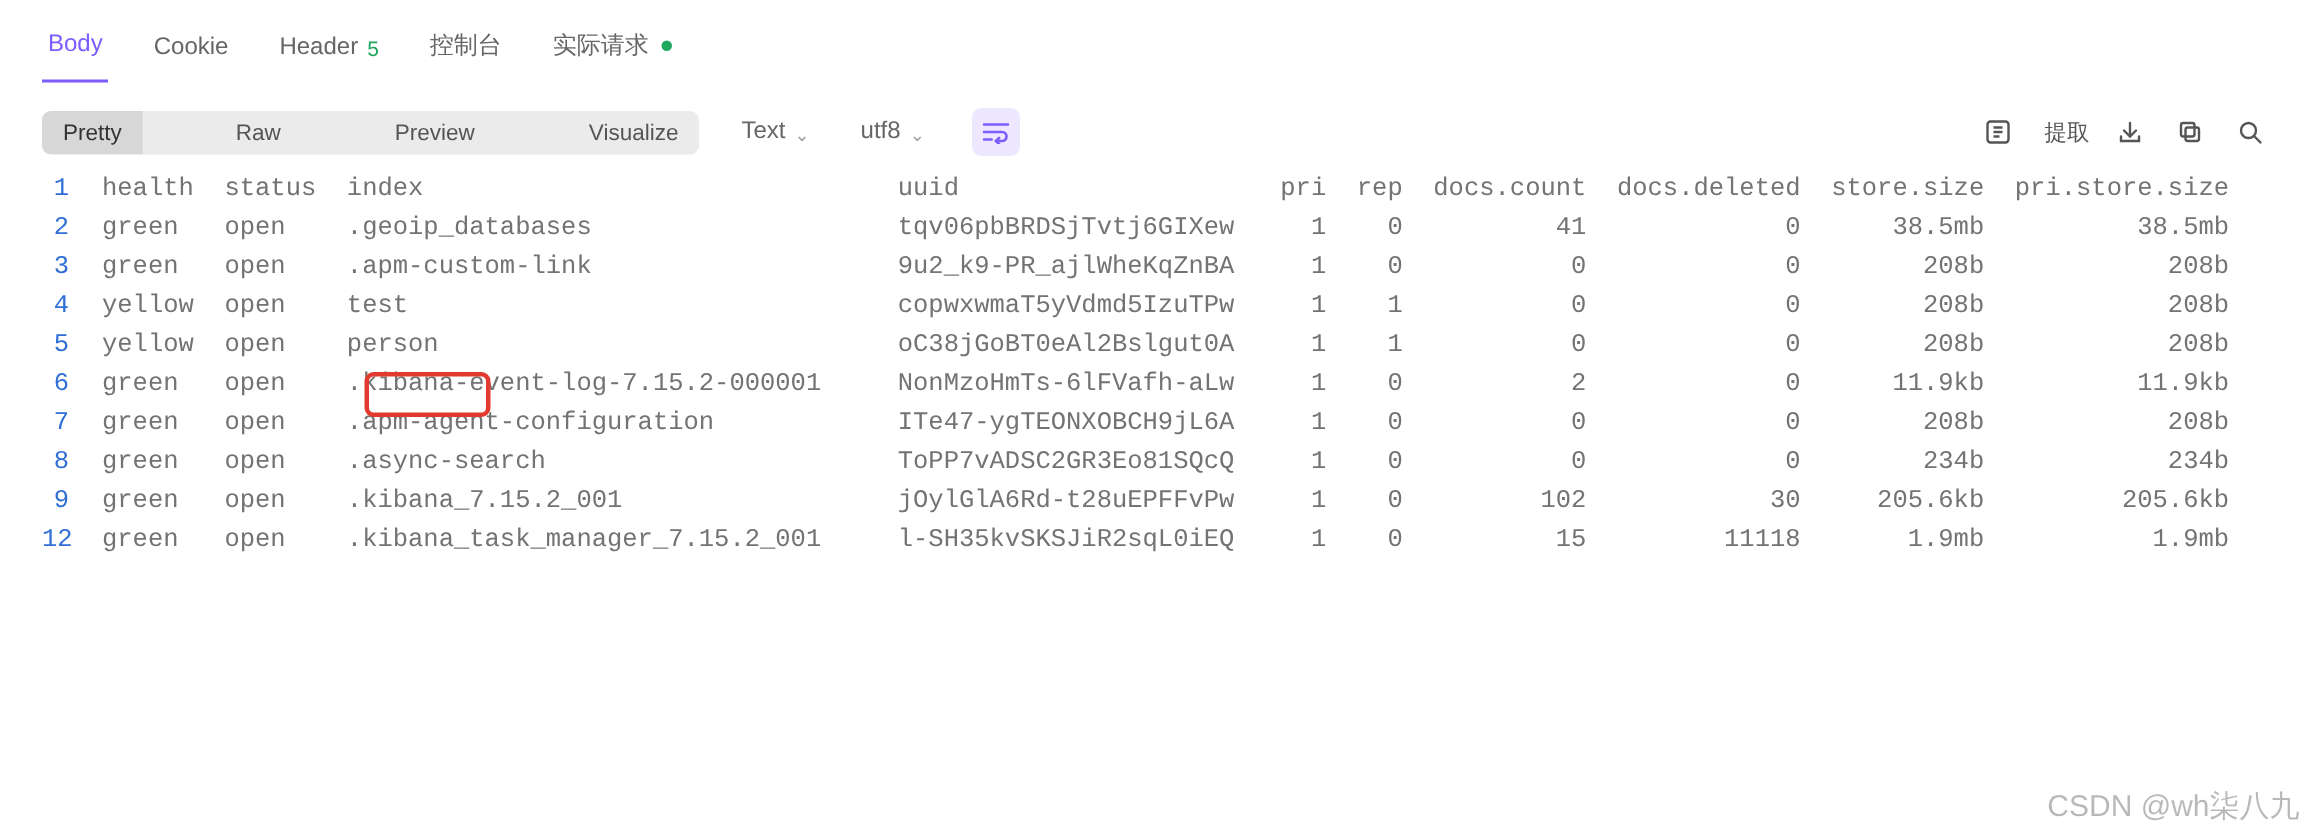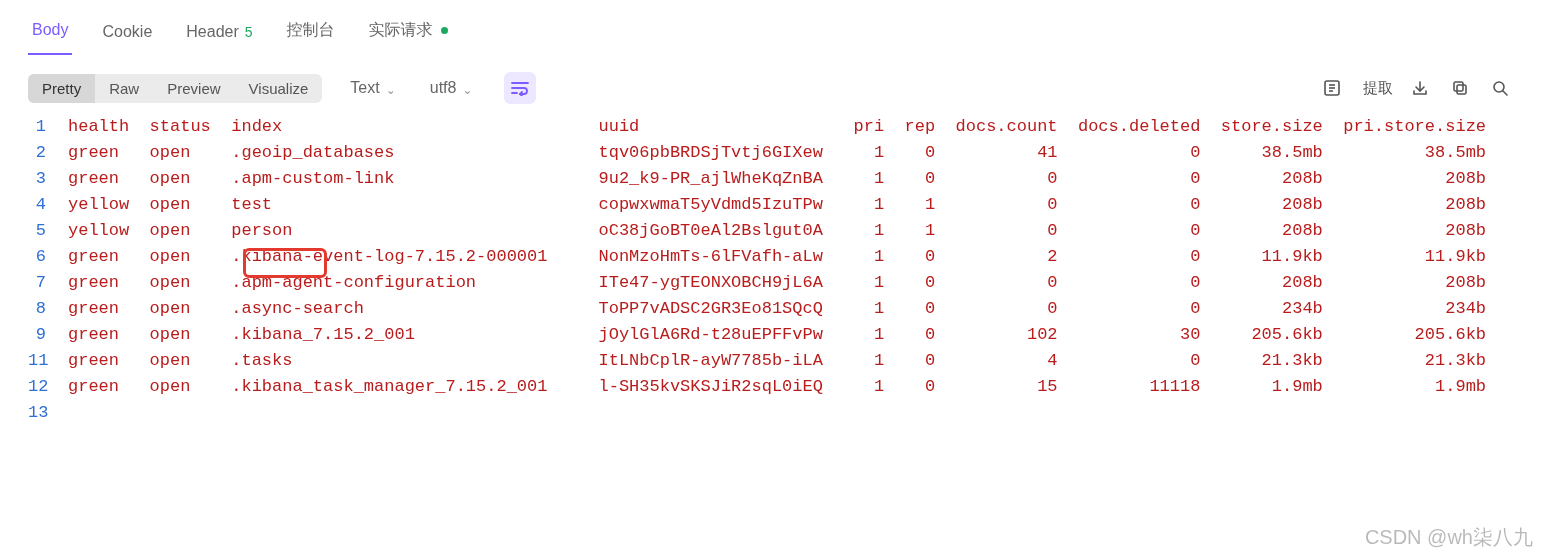--- a/index.html
+++ b/index.html
@@ -45,20 +45,21 @@
       display: flex;
       align-items: center;
       padding: 16px 28px 10px 28px;
       gap: 8px;
     }
     .seg-group {
       display: inline-flex;
       background: #ebebeb;
       border-radius: 6px;
       overflow: hidden;
+      gap: 48px;
     }
     .seg-btn {
       padding: 6px 14px;
       font-size: 15px;
       cursor: pointer;
       color: #555;
     }
     .seg-btn.active {
       background: #d7d7d7;
       color: #333;
@@ -115,21 +116,21 @@
     }
     .lineno {
       width: 40px;
       text-align: right;
       padding-right: 22px;
       color: #2f6fd6;
       user-select: none;
     }
     .linetxt {
       white-space: pre;
-      color: #b91c1c;
+      color: #737373;
     }
     .hlbox {
       position: absolute;
       border: 3px solid #e33a2f;
       border-radius: 6px;
       left: 243px;
       top: 248px;
       width: 84px;
       height: 30px;
       pointer-events: none;
@@ -247,28 +248,20 @@
     </div>
     <div class="line">
       <div class="lineno">8</div>
       <div class="linetxt">green   open    .async-search                       ToPP7vADSC2GR3Eo81SQcQ     1    0           0             0        234b            234b</div>
     </div>
     <div class="line">
       <div class="lineno">9</div>
       <div class="linetxt">green   open    .kibana_7.15.2_001                  jOylGlA6Rd-t28uEPFFvPw     1    0         102            30     205.6kb         205.6kb</div>
     </div>
     <div class="line">
-      <div class="lineno">11</div>
-      <div class="linetxt">green   open    .tasks                              ItLNbCplR-ayW7785b-iLA     1    0           4             0      21.3kb          21.3kb</div>
-    </div>
-    <div class="line">
       <div class="lineno">12</div>
       <div class="linetxt">green   open    .kibana_task_manager_7.15.2_001     l-SH35kvSKSJiR2sqL0iEQ     1    0          15         11118       1.9mb           1.9mb</div>
     </div>
-    <div class="line">
-      <div class="lineno">13</div>
-      <div class="linetxt"></div>
-    </div>
   </div>
 
 <div class="hlbox"></div>
 
 <div class="watermark">CSDN @wh柒八九</div>
 
 </body></html>

